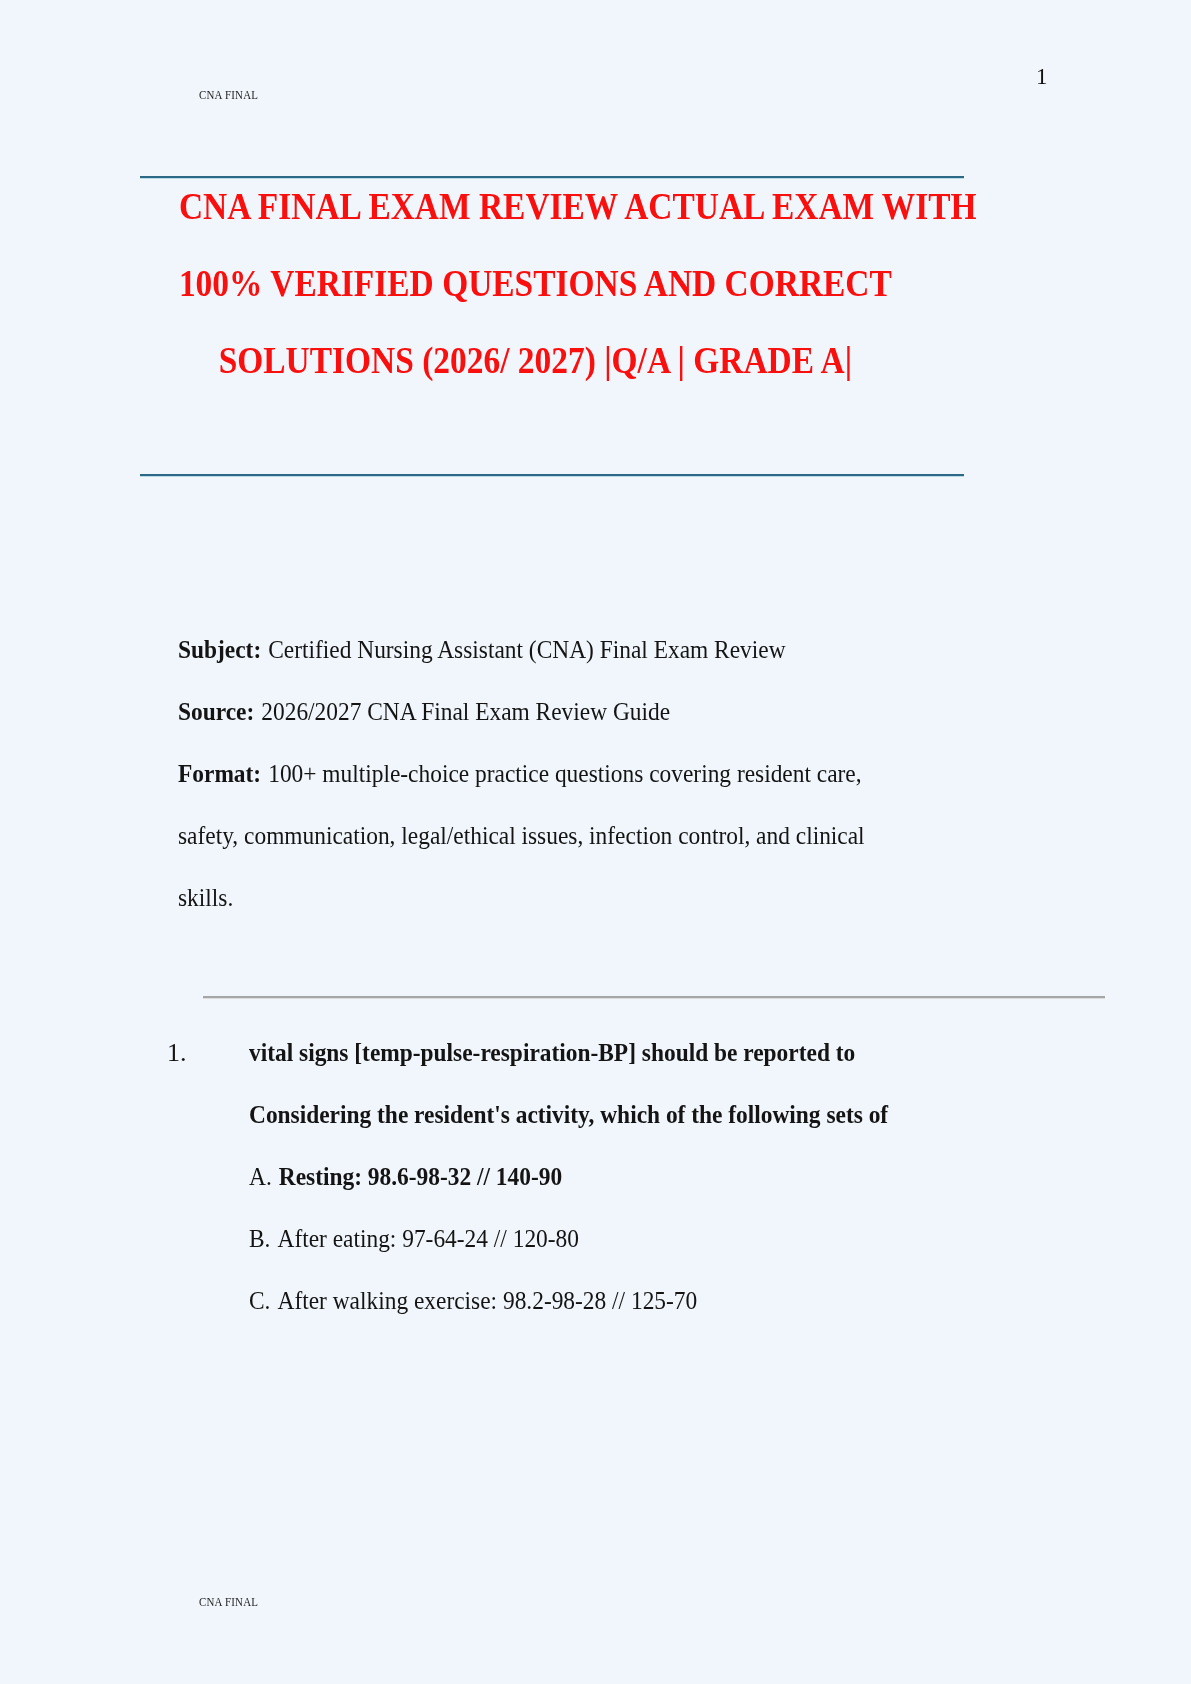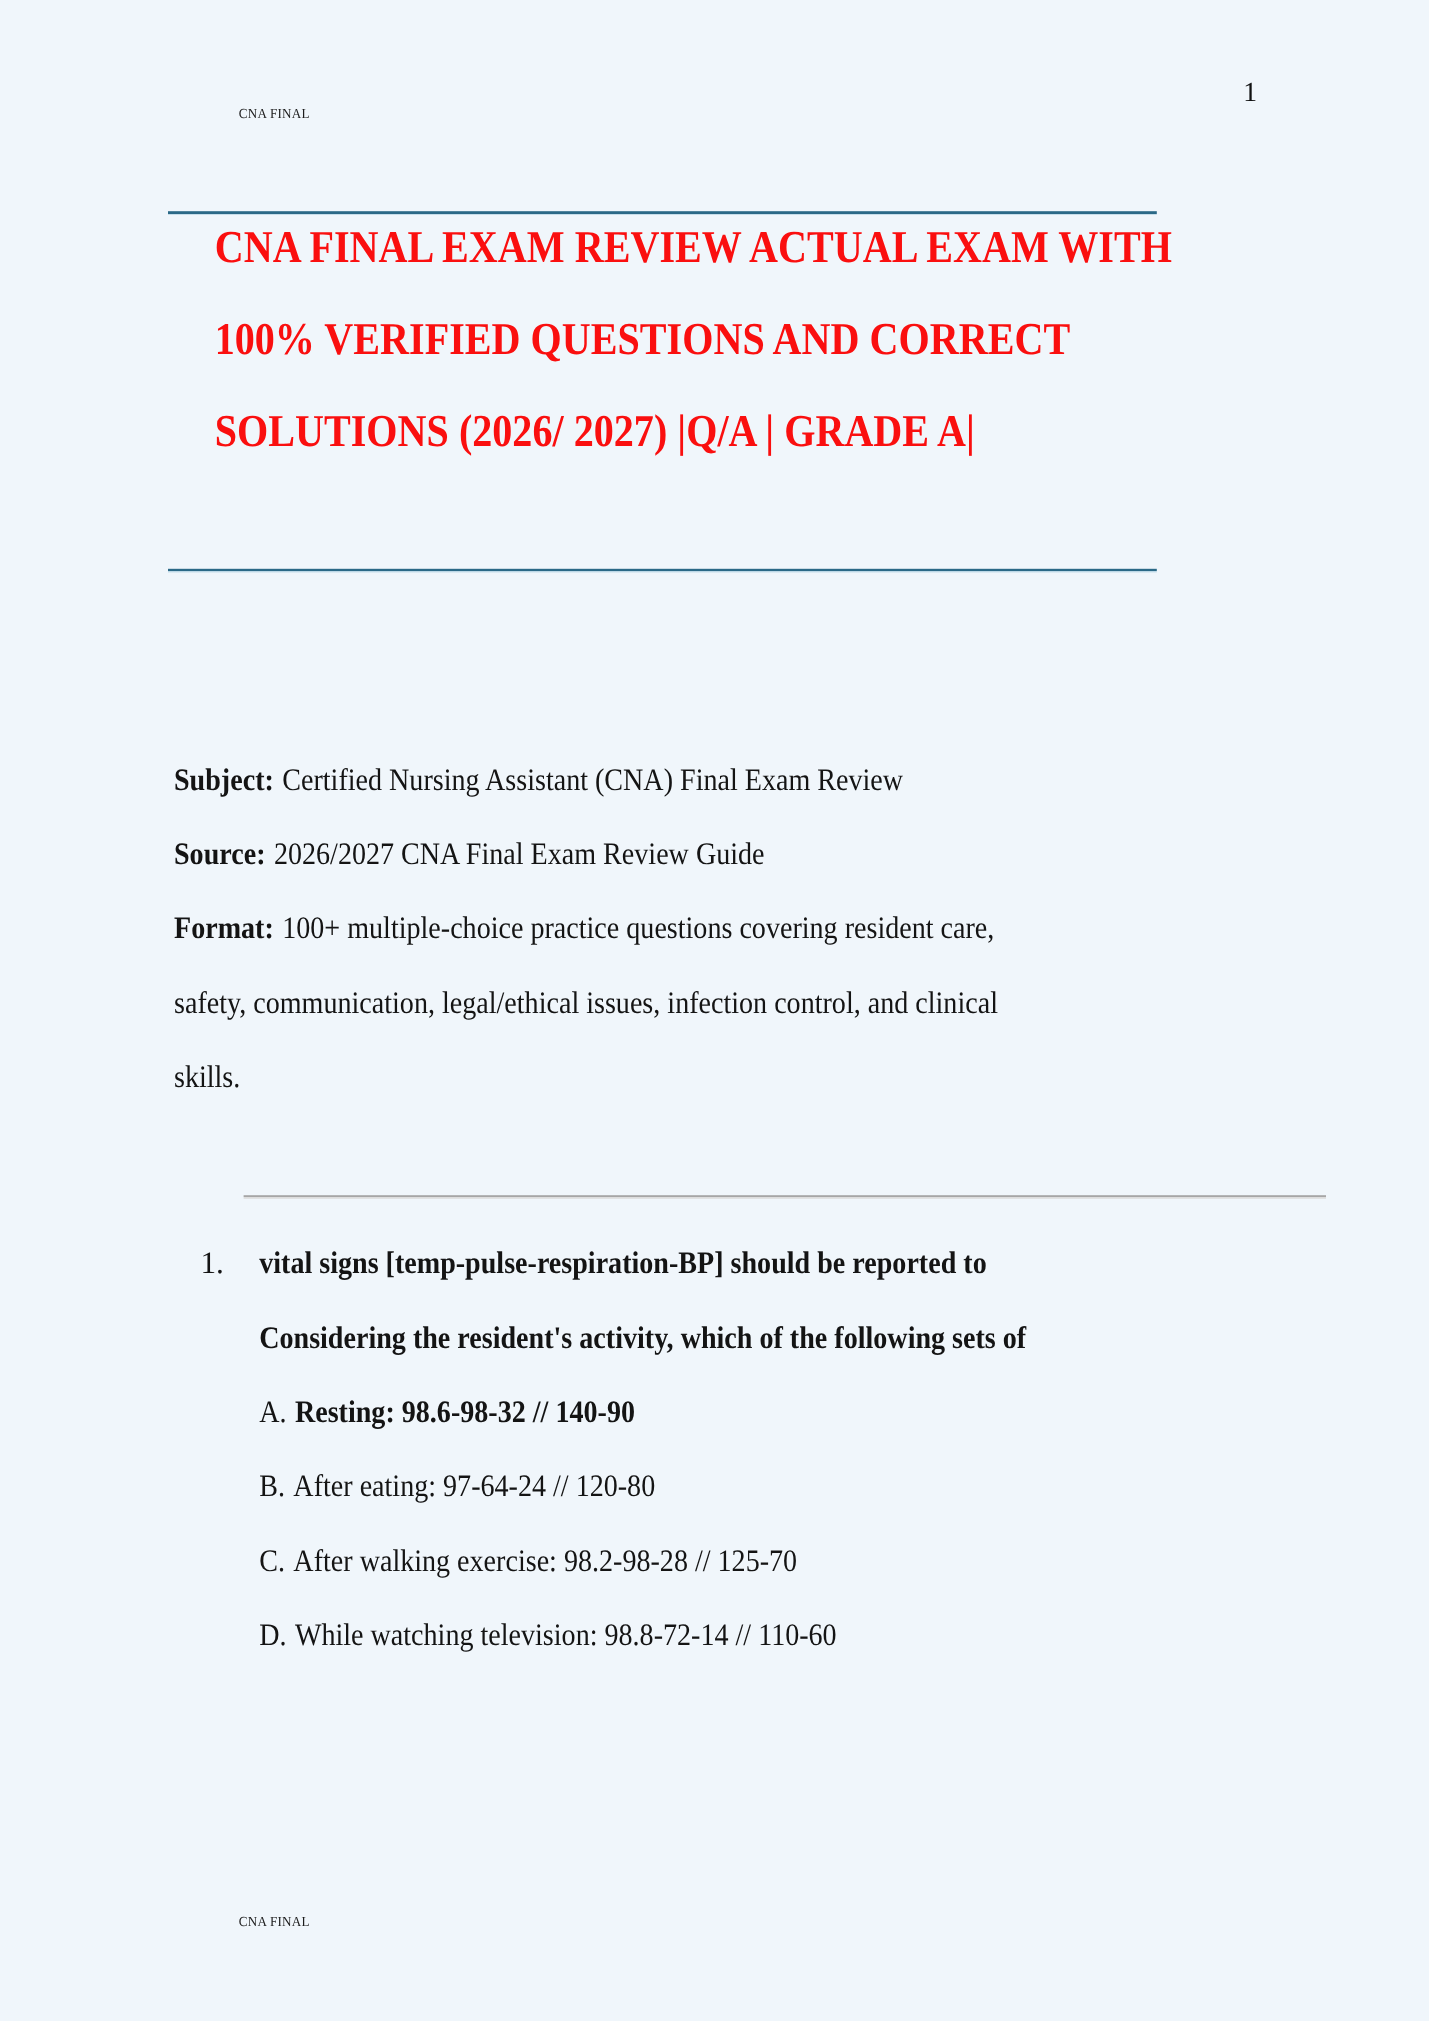--- a/index.html
+++ b/index.html
@@ -31,34 +31,34 @@
   .rule {
     left: 140px; width: 824px; height: 3px;
     background: linear-gradient(to bottom, #2b6987 0 66%, #bdd8e6 66% 100%);
   }
   .rule-top { top: 176px; }
   .rule-bottom { top: 474px; }
 
   
   .title {
     left: 133px; top: 168px; width: 765px;
-    text-align: left;
+    text-align: right;
     font-weight: bold;
   }
   .title .tl {
     display: block;
     line-height: 77px;
     font-size: 38px;
     transform: scaleX(0.88);
     white-space: nowrap;
   }
 
   
   .copy { font-size: 26px; }
-  .row { line-height: 62px; white-space: nowrap; }
+  .row { line-height: 62px; white-space: nowrap; margin-left: 33px; }
   .cond {
     display: inline-block;
     transform: scaleX(0.90);
     transform-origin: 0 50%;
     white-space: nowrap;
     vertical-align: baseline;
   }
   .b { font-weight: bold; }
   .lbl { margin-right: 0.30em; }
   .lbl:empty { margin-right: 0; }
@@ -124,19 +124,16 @@
 
   <div class="row">
     <span class="cond"><span class="lbl">A.</span><span class="b">Resting: 98.6-98-32 // 140-90</span></span>
   </div>
   <div class="row">
     <span class="cond"><span class="lbl">B.</span><span>After eating: 97-64-24 // 120-80</span></span>
   </div>
   <div class="row">
     <span class="cond"><span class="lbl">C.</span><span>After walking exercise: 98.2-98-28 // 125-70</span></span>
   </div>
-  <div class="row">
-    <span class="cond"><span class="lbl">D.</span><span>While watching television: 98.8-72-14 // 110-60</span></span>
-  </div>
 
 </div>
 
 <div class="abs runner ftr">CNA FINAL</div>
 
 </body></html>

